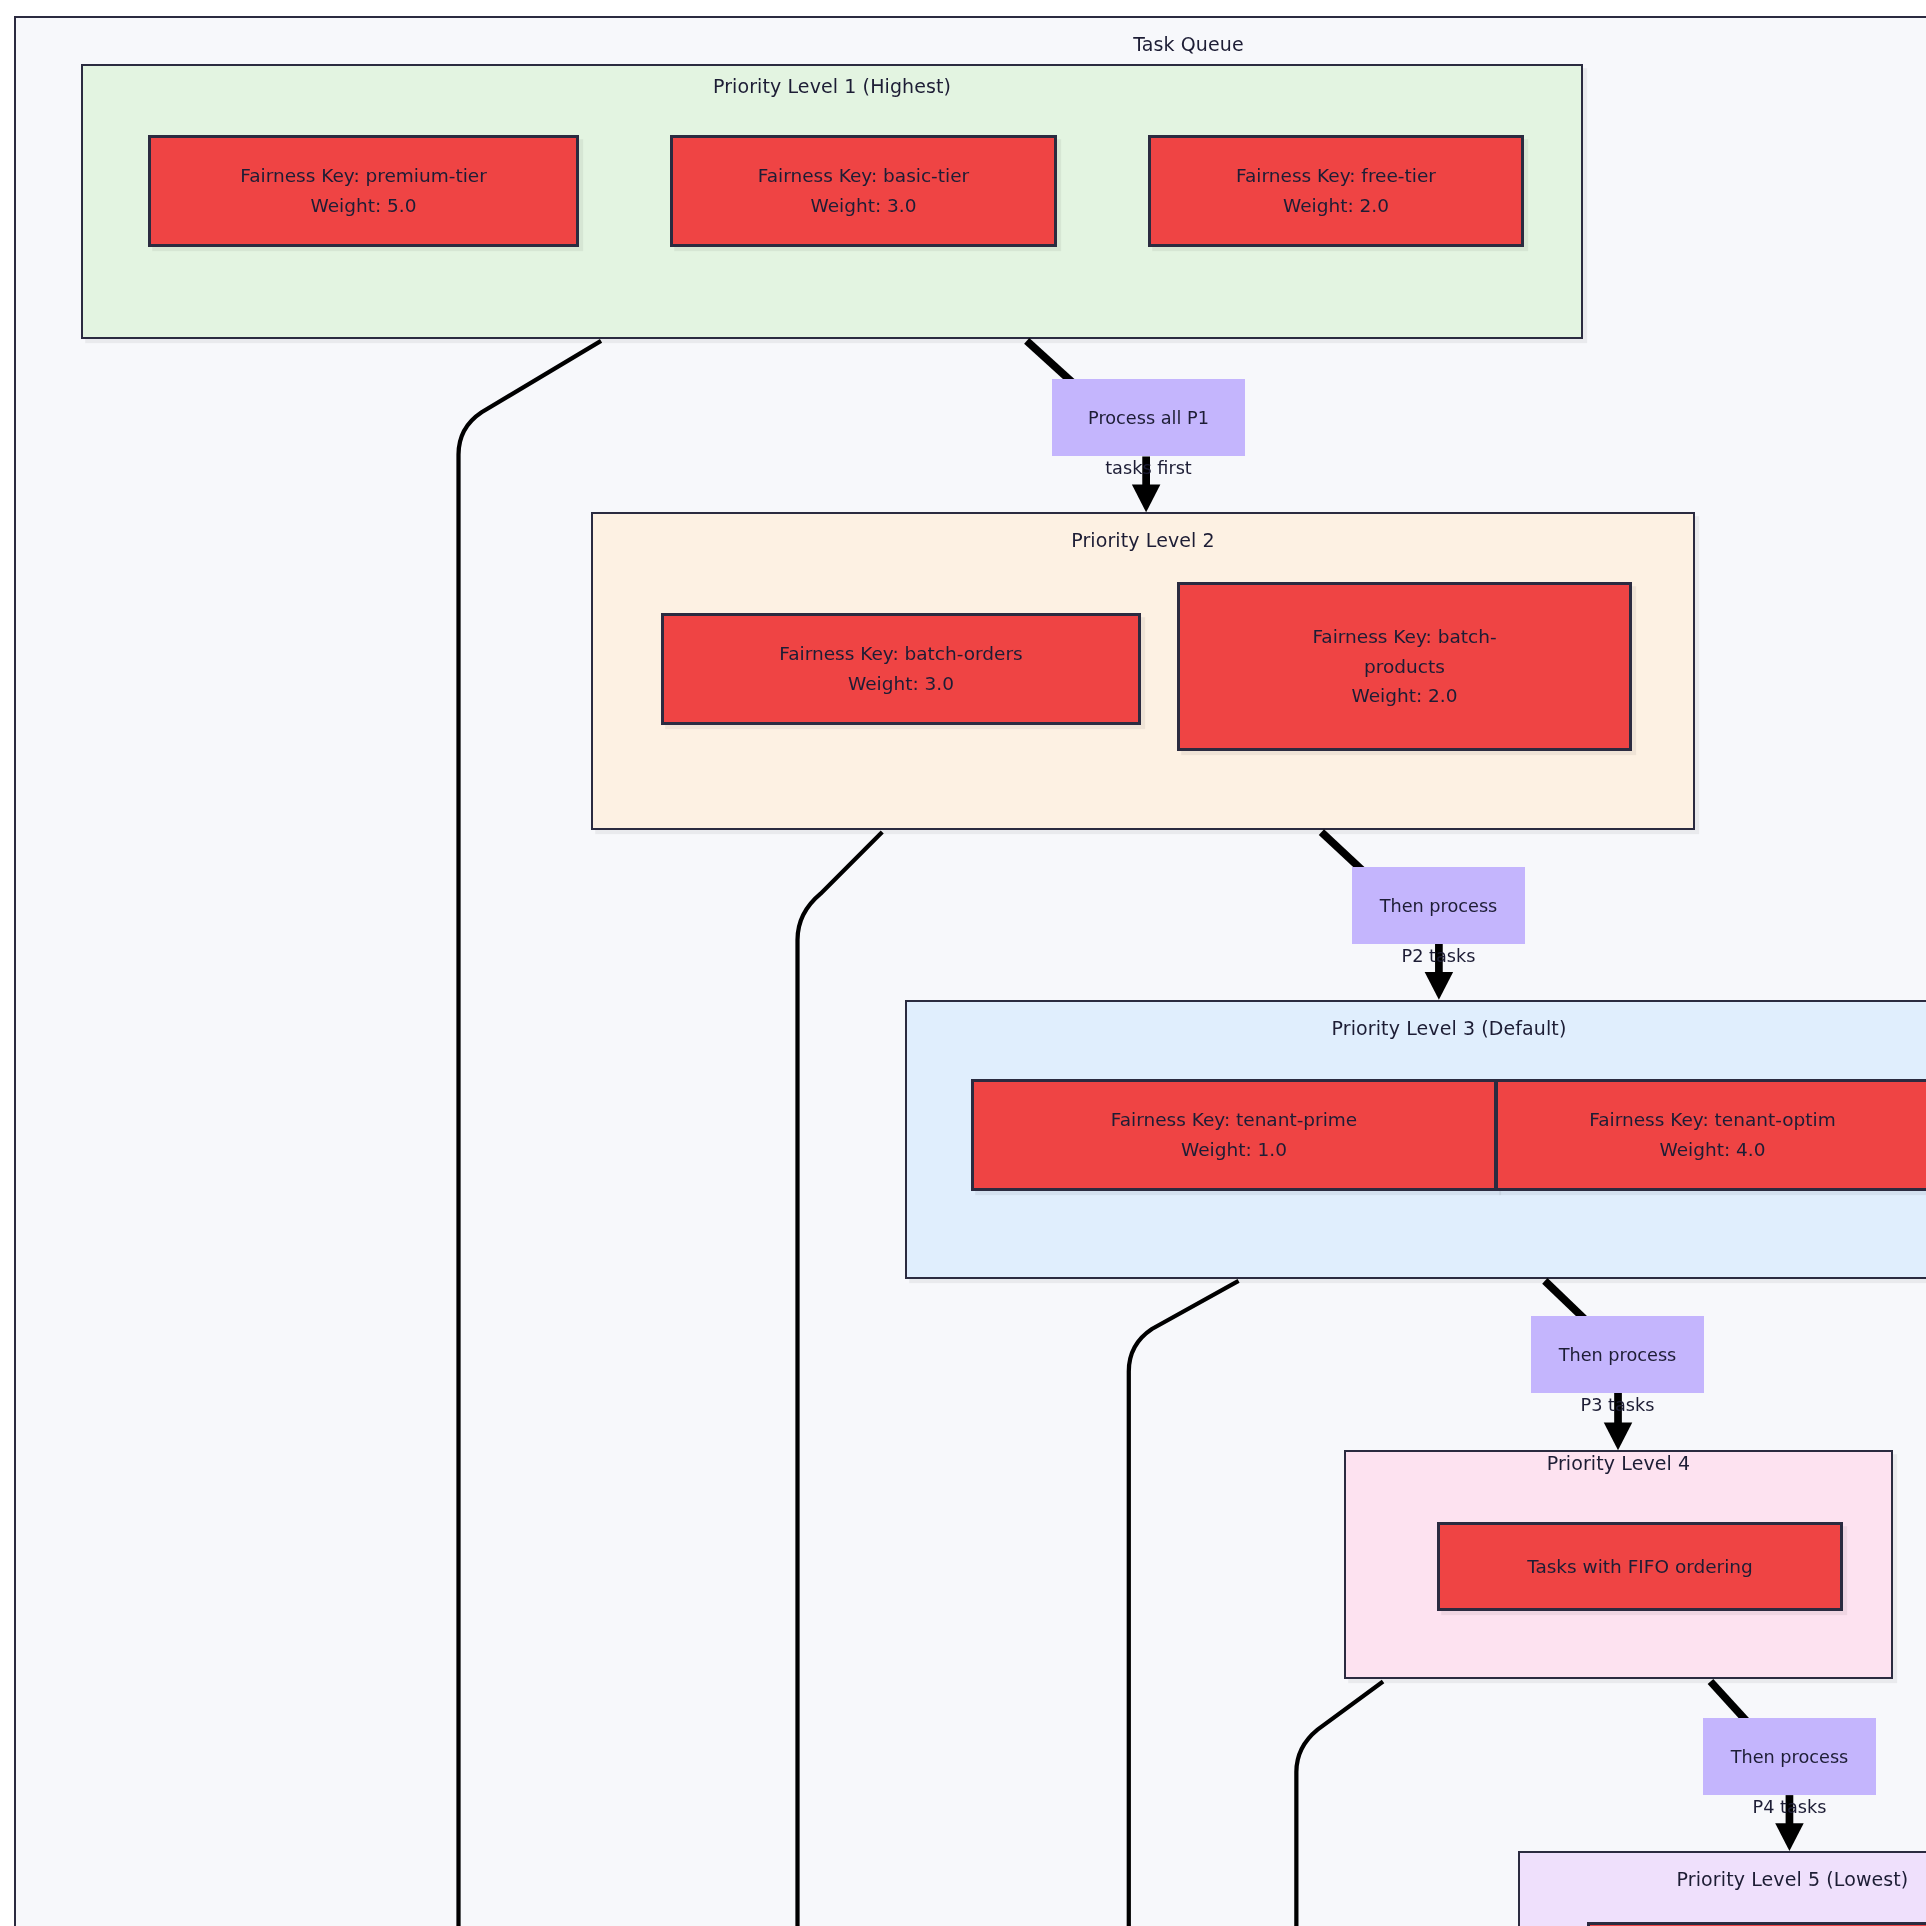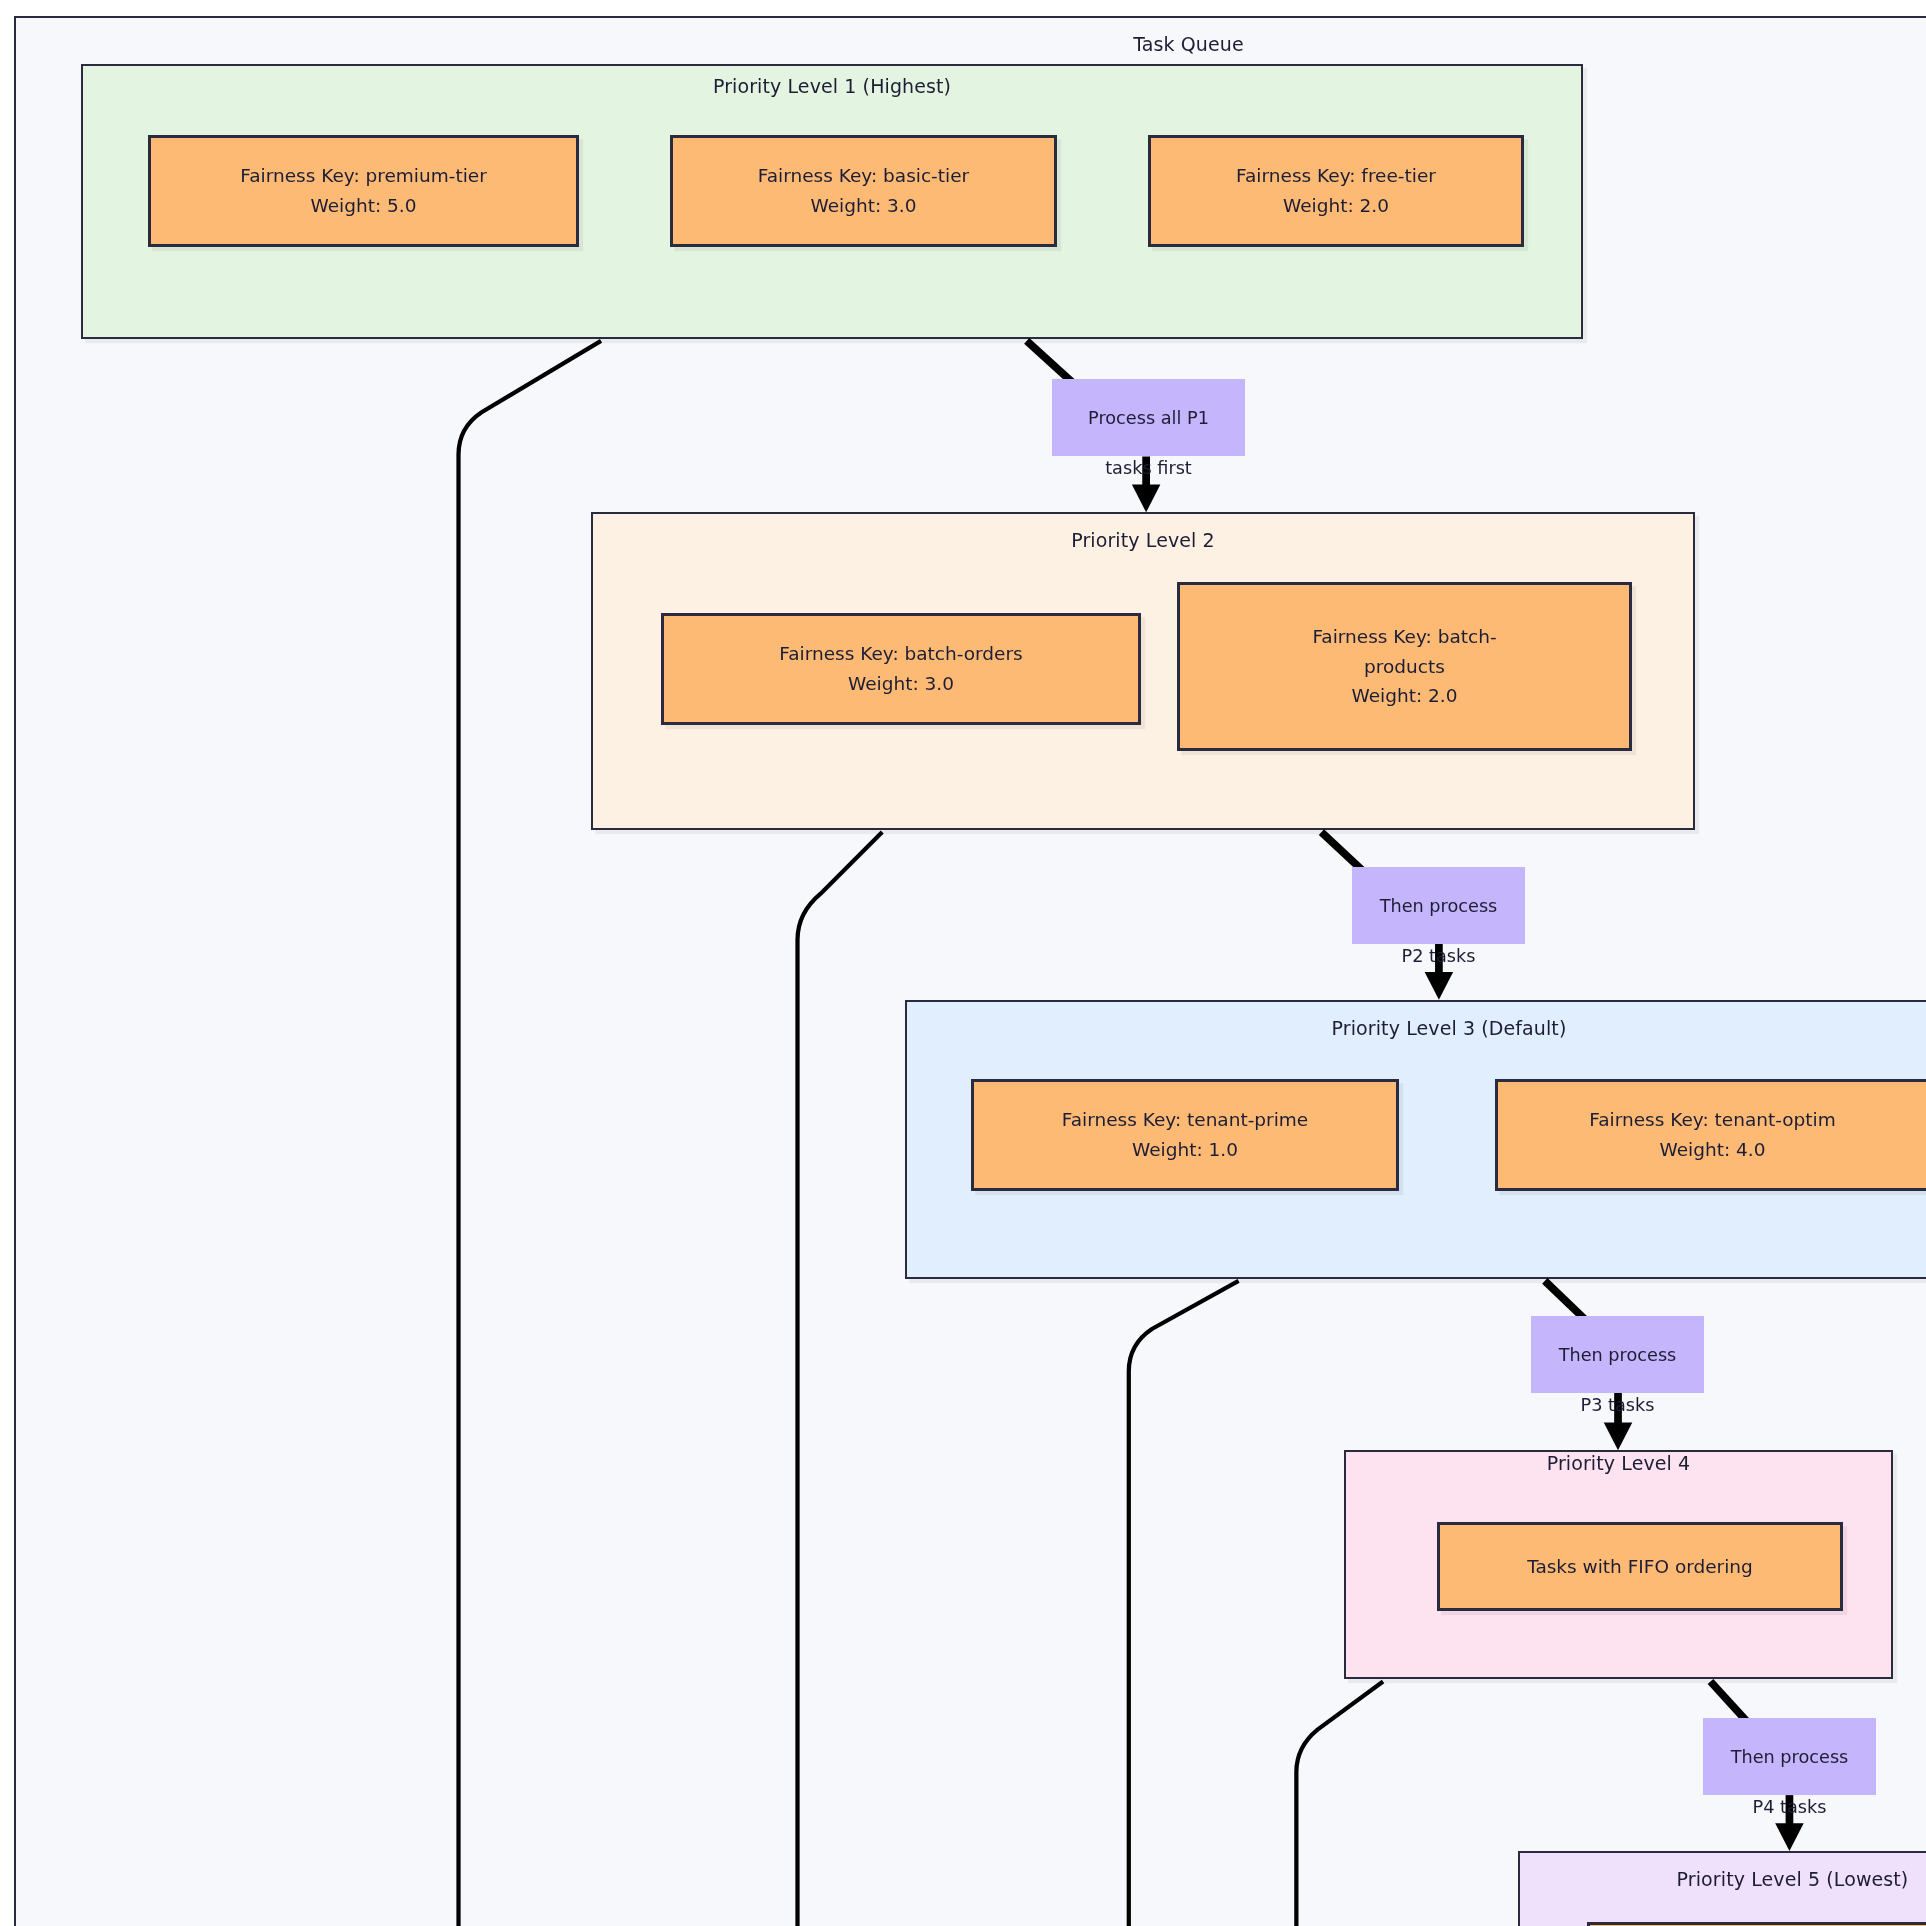--- a/index.html
+++ b/index.html
@@ -14,21 +14,21 @@
   .cluster{
     border:2.7px solid #2b2b40;
     box-shadow:4.2px 4.2px 0 0 rgba(0,0,0,0.055);
   }
   .cluster-title{
     position:absolute;left:0;right:0;text-align:center;
     color:#1d1d35;font-size:19px;letter-spacing:0.1px;
     font-family:"DejaVu Sans", sans-serif;
   }
   .leaf{
-    background:#fdba74;border:3.5px solid #2b2b40;
+    background:#ef4444;border:3.5px solid #2b2b40;
     display:flex;flex-direction:column;align-items:center;justify-content:center;
     color:#1d1d35;font-size:18.5px;line-height:1.62;text-align:center;
     box-shadow:4.2px 4.2px 0 0 rgba(0,0,0,0.055);
     font-family:"DejaVu Sans", sans-serif;
   }
   .leaf .ln{display:block;}
   .edge-label{
     position:absolute;background:#c4b5fd;color:#1d1d35;
     font-size:17.7px;line-height:1.40;text-align:center;
     padding:2.3px 3.9px;box-sizing:border-box;white-space:pre-line;
@@ -69,21 +69,21 @@
   </div>
   <div class="box leaf" style="left:1177px;top:582px;width:455px;height:169px;">
     <span class="ln">Fairness Key: batch-</span>
     <span class="ln">products</span>
     <span class="ln">Weight: 2.0</span>
   </div>
 
   <div class="box cluster" style="left:905px;top:1000px;width:1088px;height:279px;background:#e0eefd;">
     <div class="cluster-title" style="top:15.4px;">Priority Level 3 (Default)</div>
   </div>
-  <div class="box leaf" style="left:971px;top:1079px;width:428px;height:112px;text-align:center;">
+  <div class="box leaf" style="left:971px;top:1079px;width:526px;height:112px;text-align:center;">
     <span class="ln">Fairness Key: tenant-prime</span>
     <span class="ln">Weight: 1.0</span>
   </div>
   <div class="box leaf" style="left:1495px;top:1079px;width:435px;height:112px;">
     <span class="ln">Fairness Key: tenant-optim</span>
     <span class="ln">Weight: 4.0</span>
   </div>
 
   <div class="box cluster" style="left:1344px;top:1450px;width:549px;height:229px;background:#fde2f0;">
     <div class="cluster-title" style="top:0;">Priority Level 4</div>

